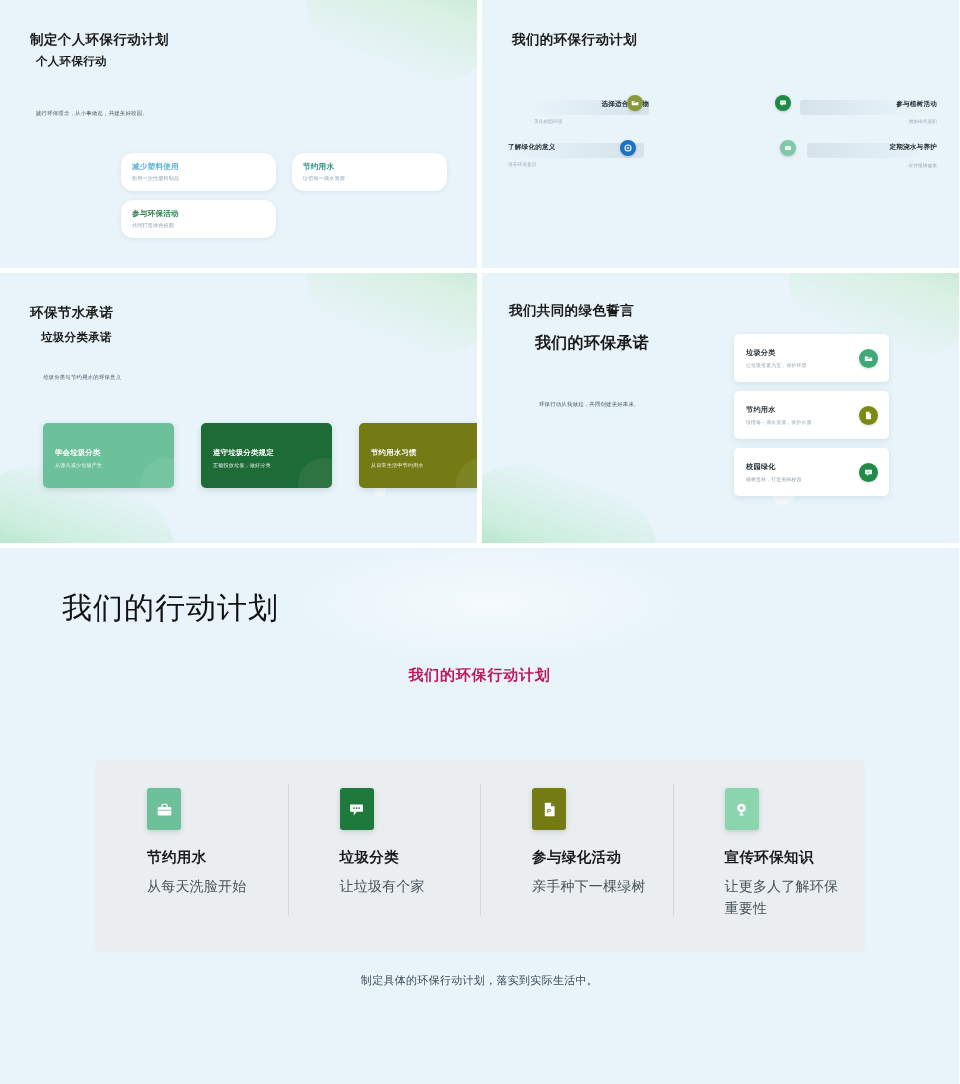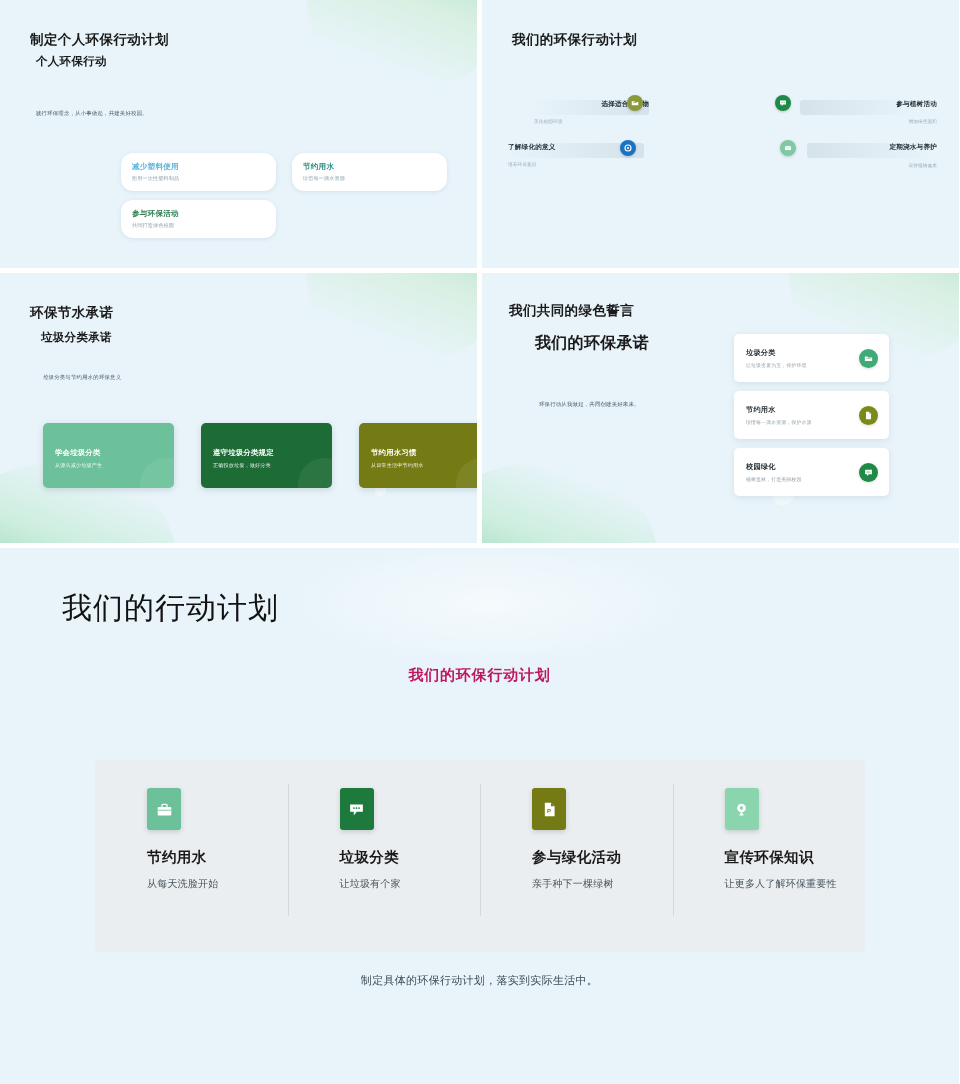--- a/index.html
+++ b/index.html
@@ -151,21 +151,21 @@
     background:#d3d9dc;
   }
   .tile{
     width:34px;height:42px;border-radius:3px;
     display:flex;align-items:center;justify-content:center;
     box-shadow:0 2px 5px rgba(30,60,50,.18);
     margin-bottom:18px;
   }
   .tile svg{width:17px;height:17px;display:block;}
   #slide5 .col .ct{font-size:14.5px;font-weight:700;color:#1a1a1a;margin-bottom:9px;letter-spacing:.4px;}
-  #slide5 .col .cd{font-size:10px;color:#46535b;line-height:1.55;letter-spacing:.2px;}
+  #slide5 .col .cd{font-size:14px;color:#46535b;line-height:1.55;letter-spacing:.2px;}
   #slide5 .caption{
     position:absolute;left:0;right:0;top:425px;text-align:center;
     font-size:11px;color:#3c4a52;letter-spacing:.3px;
   }
   #slide5 .glow{
     position:absolute;top:-10px;left:280px;width:420px;height:130px;
     background:radial-gradient(ellipse at center,rgba(255,255,255,.55),rgba(255,255,255,0) 70%);
   }
 </style>
 </head>

